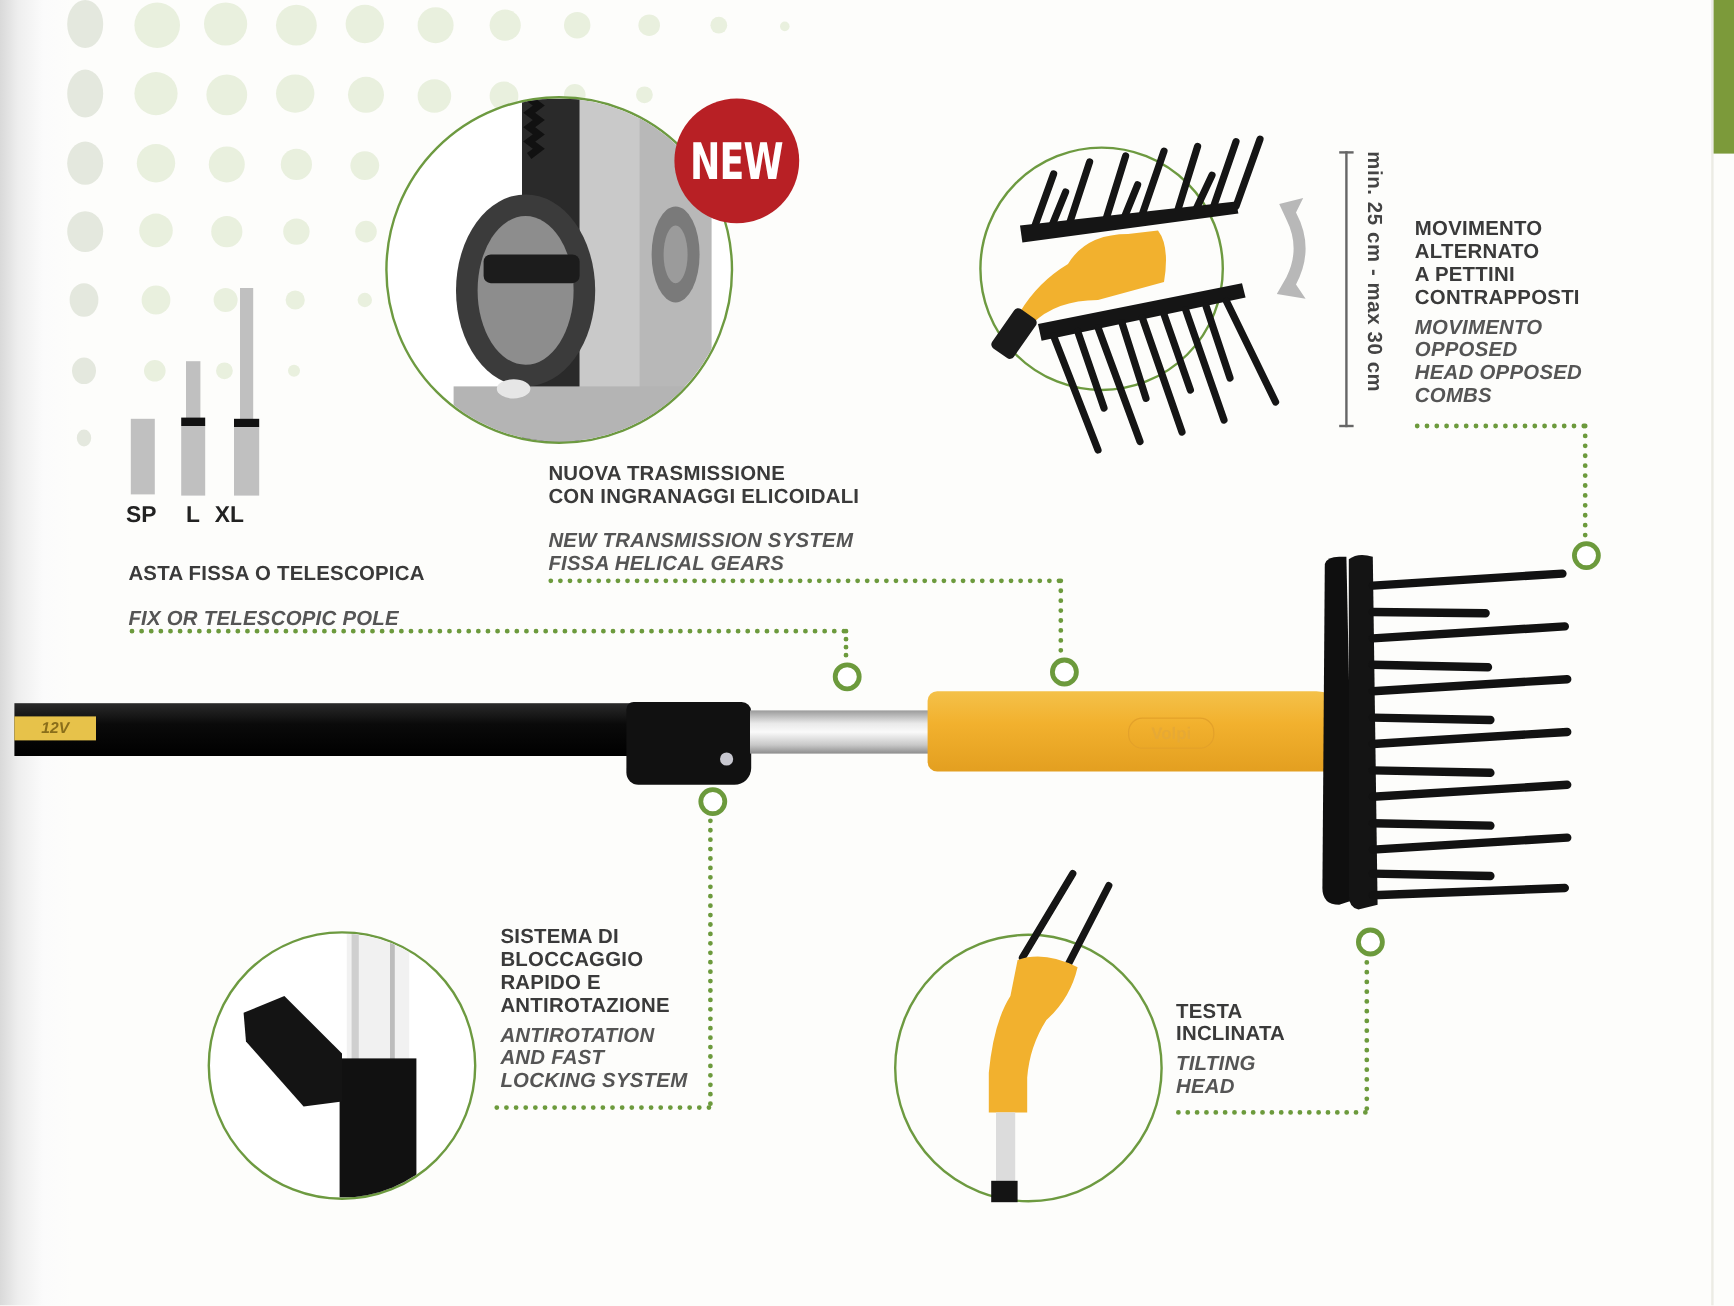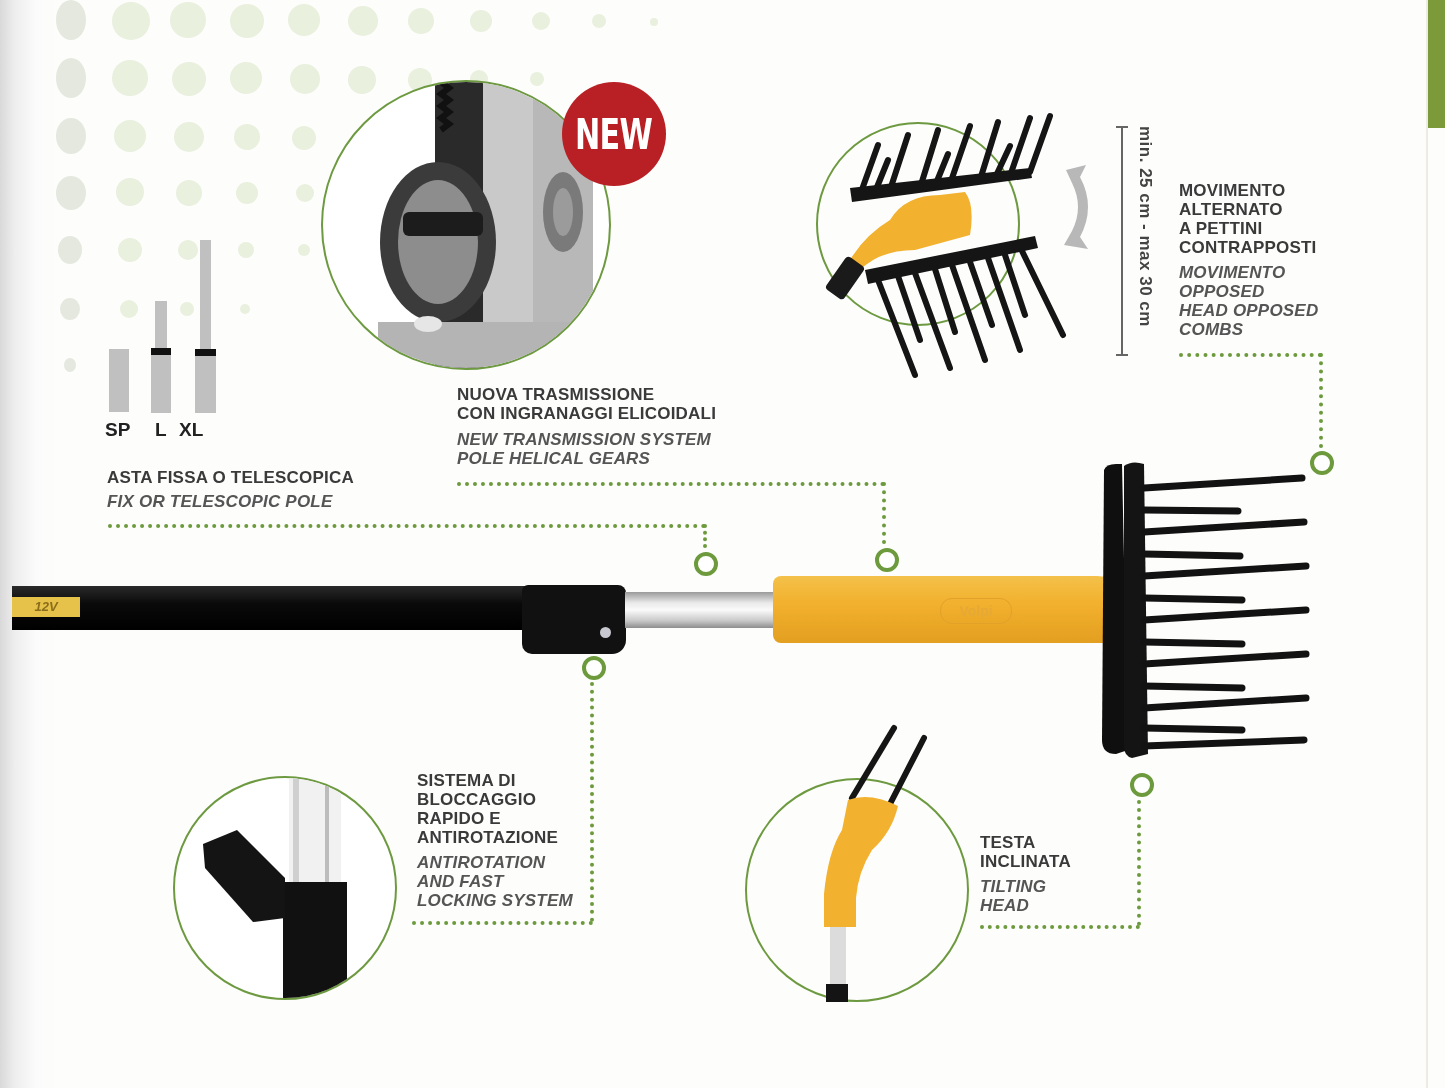--- a/index.html
+++ b/index.html
@@ -86,21 +86,21 @@
   <div class="pole-bar" style="left:200px;top:240px;width:11px;height:110px"></div>
   <div class="pole-band" style="left:195px;top:349px;width:21px;height:7px"></div>
   <div class="pole-bar" style="left:195px;top:356px;width:21px;height:57px"></div>
   <div class="pole-label" style="left:105px;top:419px">SP</div>
   <div class="pole-label" style="left:155px;top:419px">L</div>
   <div class="pole-label" style="left:179px;top:419px">XL</div>
 </div>
 
 <div class="abs" style="left:107px;top:468px">
   <div class="it-title">ASTA FISSA O TELESCOPICA</div>
-  <div class="en-title" style="margin-top:5px">FIX OR TELESCOPIC POLE</div>
+  <div class="en-title" style="margin-top:19px">FIX OR TELESCOPIC POLE</div>
 </div>
 <div class="dotline-h" style="left:108px;top:524px;width:598px"></div>
 <div class="dotline-v" style="left:703px;top:524px;height:24px"></div>
 <div class="ring" style="left:694px;top:552px"></div>
 
 <div class="circle" style="left:321px;top:80px;width:286px;height:286px">
   <svg width="286" height="286" viewBox="0 0 286 286">
     <rect x="160" y="0" width="60" height="300" fill="#c9c9c9"></rect>
     <rect x="210" y="10" width="60" height="280" fill="#b8b8b8"></rect>
     <ellipse cx="240" cy="130" rx="20" ry="40" fill="#7a7a7a"></ellipse>
@@ -114,22 +114,22 @@
     <path d="M118 0 l8 6 -8 6 8 6 -8 6 8 6 -8 6 8 6 -8 6" stroke="#111" stroke-width="6" fill="none"></path>
   </svg>
 </div>
 <div class="new-badge">
     <span>NEW</span>
   </div>
 
 <div class="abs" style="left:457px;top:385px">
   <div class="it-title">NUOVA TRASMISSIONE</div>
   <div class="it-title">CON INGRANAGGI ELICOIDALI</div>
-  <div class="en-title" style="margin-top:7px">NEW TRANSMISSION SYSTEM</div>
-  <div class="en-title">POLE HELICAL GEARS</div>
+  <div class="en-title" style="margin-top:18px">NEW TRANSMISSION SYSTEM</div>
+  <div class="en-title">FISSA HELICAL GEARS</div>
 </div>
 <div class="dotline-h" style="left:457px;top:482px;width:428px"></div>
 <div class="dotline-v" style="left:882px;top:482px;height:62px"></div>
 <div class="ring" style="left:875px;top:548px"></div>
 
 <div class="circle" style="left:816px;top:122px;width:200px;height:200px;overflow:visible;background:transparent">
 </div>
 <svg class="abs" style="left:820px;top:110px" width="260" height="275" viewBox="0 0 260 275">
   <g stroke="#151515" stroke-width="6" stroke-linecap="round">
     <line x1="40" y1="85" x2="58" y2="35"></line>

